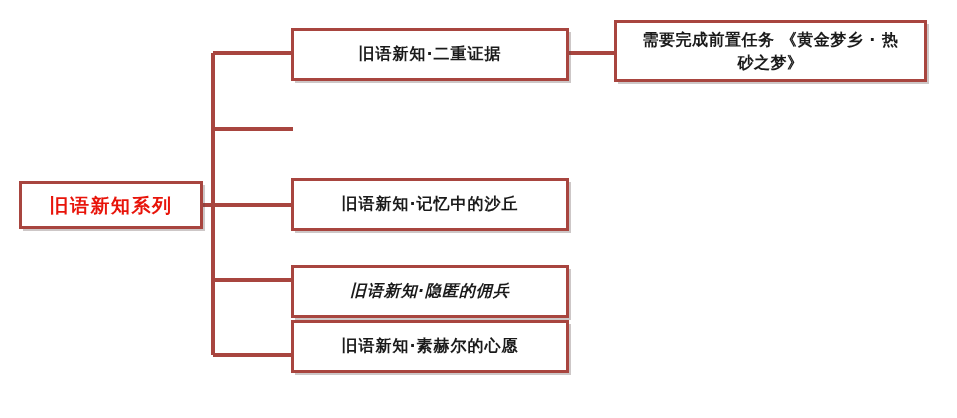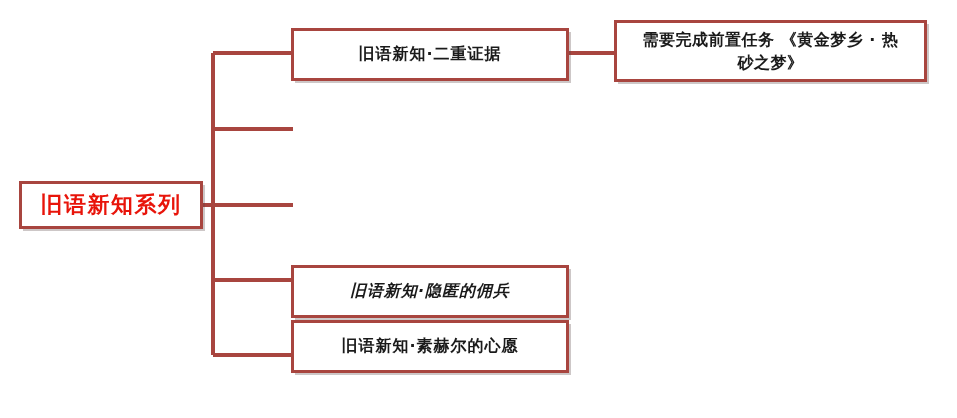--- a/index.html
+++ b/index.html
@@ -46,21 +46,21 @@
   
   #node-root {
     left: 19px;
     top: 181px;
     width: 184px;
     height: 48px;
     border-width: 3px;
   }
   #node-root .node-label {
     color: #e8140a;
-    font-size: 22px;
+    font-size: 19px;
     font-weight: bold;
     letter-spacing: 1.5px;
   }
   
   .node-quest {
     left: 291px;
     width: 278px;
     height: 53px;
   }
   .node-quest .node-label {
@@ -114,20 +114,23 @@
 
   <div class="node" id="node-root">
     <span class="node-label">旧语新知系列</span>
   </div>
 
   <div class="node node-quest" id="node-quest-0">
     <span class="node-label">旧语新知·二重证据</span>
   </div>
 
 
+  <div class="node node-quest" id="node-quest-2">
+    <span class="node-label">旧语新知·记忆中的沙丘</span>
+  </div>
 
   <div class="node node-quest" id="node-quest-3">
     <span class="node-label">旧语新知·隐匿的佣兵</span>
   </div>
 
   <div class="node node-quest" id="node-quest-4">
     <span class="node-label">旧语新知·素赫尔的心愿</span>
   </div>
 
   <div class="node" id="node-prereq">

